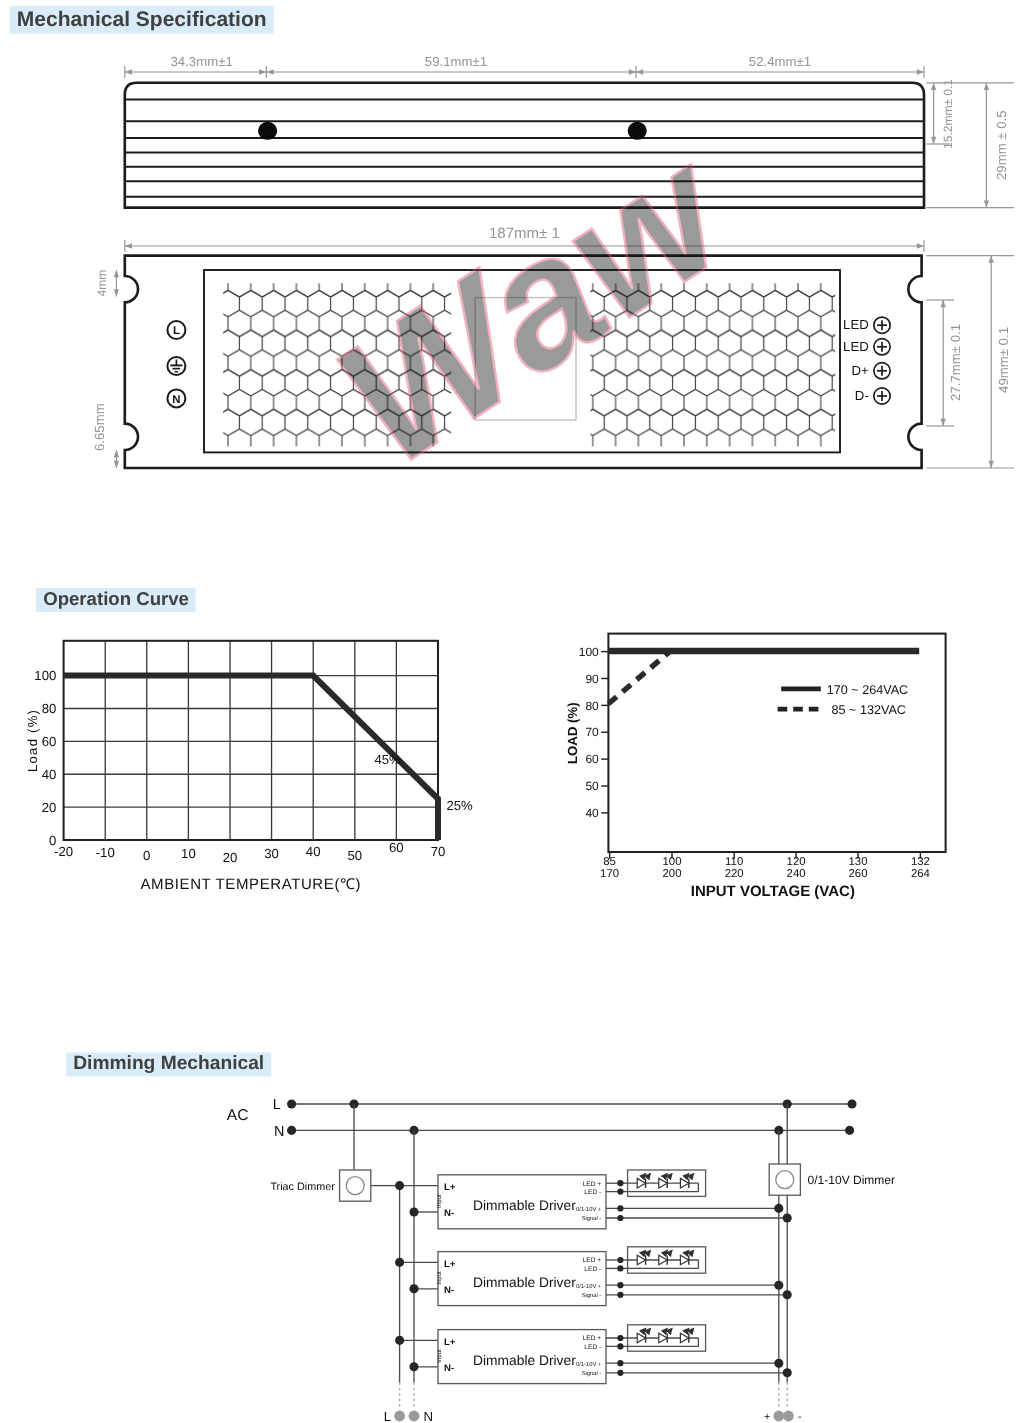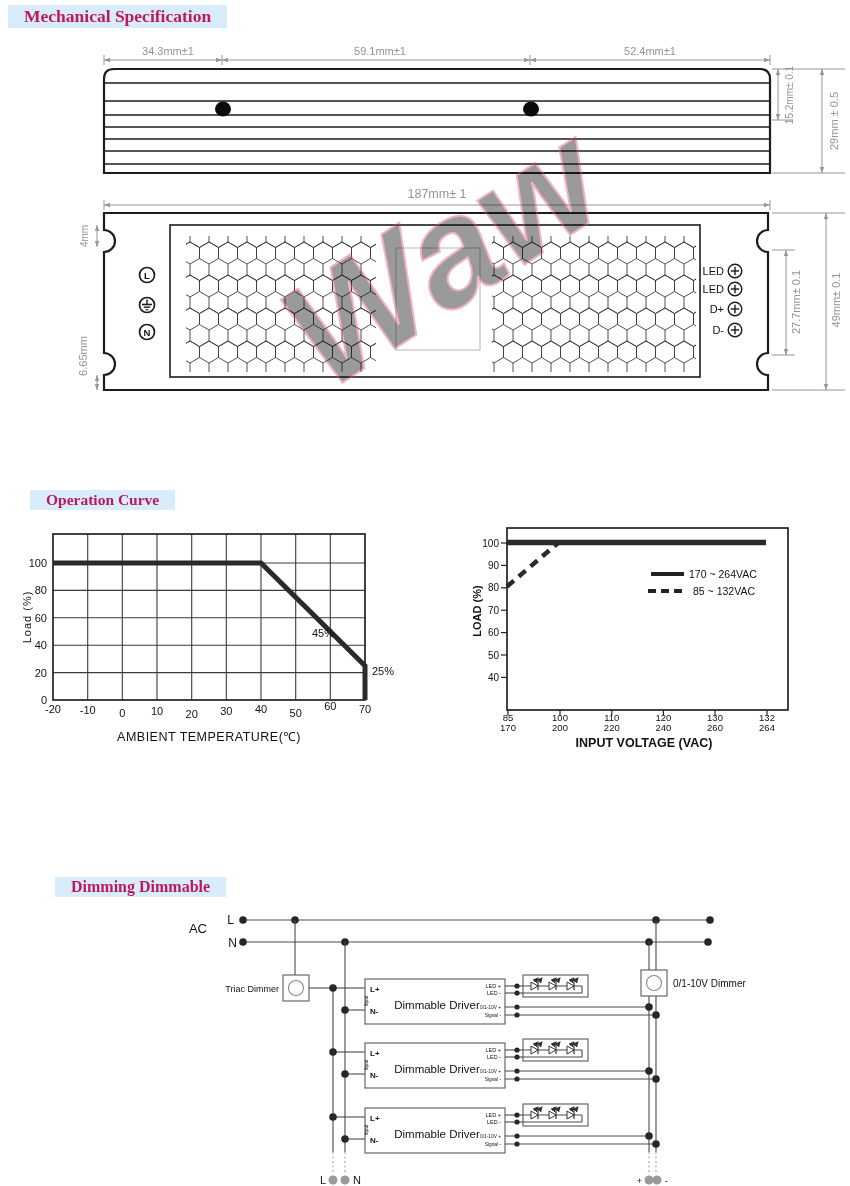--- a/index.html
+++ b/index.html
@@ -1,19 +1,19 @@
 <!DOCTYPE html>
 <html><head>
 <meta charset="utf-8">
 <style>
   html,body{margin:0;padding:0;background:#fff;}
   #page{position:relative;width:850px;height:1186px;background:#fff;overflow:hidden;
         font-family:"Liberation Sans",sans-serif;}
-  .heading{position:absolute;font-weight:bold;color:#be185d;background:#d9ecfa;
-           padding:1px 16px;white-space:nowrap;font-family:Liberation Serif, serif;}
+  .heading{position:absolute;font-weight:bold;color:#404040;background:#d9ecfa;
+           padding:1px 6px;white-space:nowrap;}
   #h-mech{left:8px;top:5px;font-size:17.5px;}
   #h-der{left:30px;top:490px;font-size:15.5px;}
   #h-dim{left:55px;top:877px;font-size:16px;}
   svg{position:absolute;left:0;top:0;}
   text{fill:#111;}
   .dimtxt{fill:#949494;}
   .wire{stroke:#4a4a4a;stroke-width:1.1;fill:none;}
   .busdash{stroke:#aaaaaa;stroke-width:1.2;stroke-dasharray:2 2.5;fill:none;}
   .boxln{stroke:#5a5a5a;fill:#ffffff;stroke-width:1.1;}
   .dot{fill:#262626;}
@@ -359,14 +359,14 @@
       <g>
         <rect class="boxln" x="641" y="970" width="26" height="26" stroke="#8a8a8a"></rect>
         <circle cx="654" cy="983" r="7.5" fill="none" stroke="#8a8a8a" stroke-width="1.1"></circle>
         <text x="673" y="987" font-size="10">0/1-10V Dimmer</text>
       </g>
     </g>
   </svg>
 
   <div class="heading" id="h-mech">Mechanical Specification</div>
   <div class="heading" id="h-der">Operation Curve</div>
-  <div class="heading" id="h-dim">Dimming Dimmable</div>
+  <div class="heading" id="h-dim">Dimming Mechanical</div>
 </div>
 
 </body></html>

